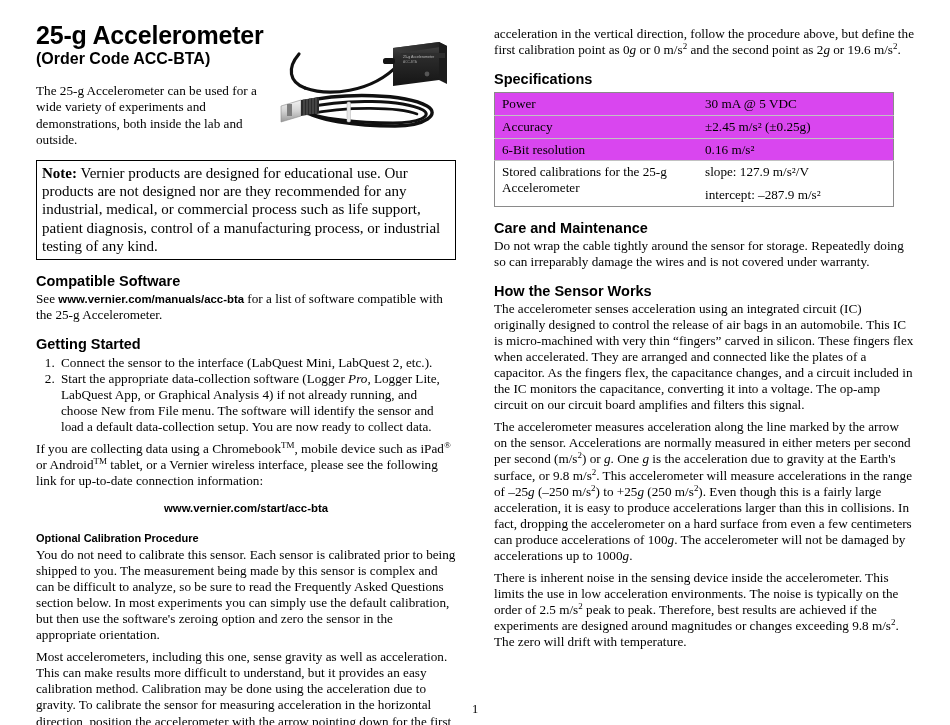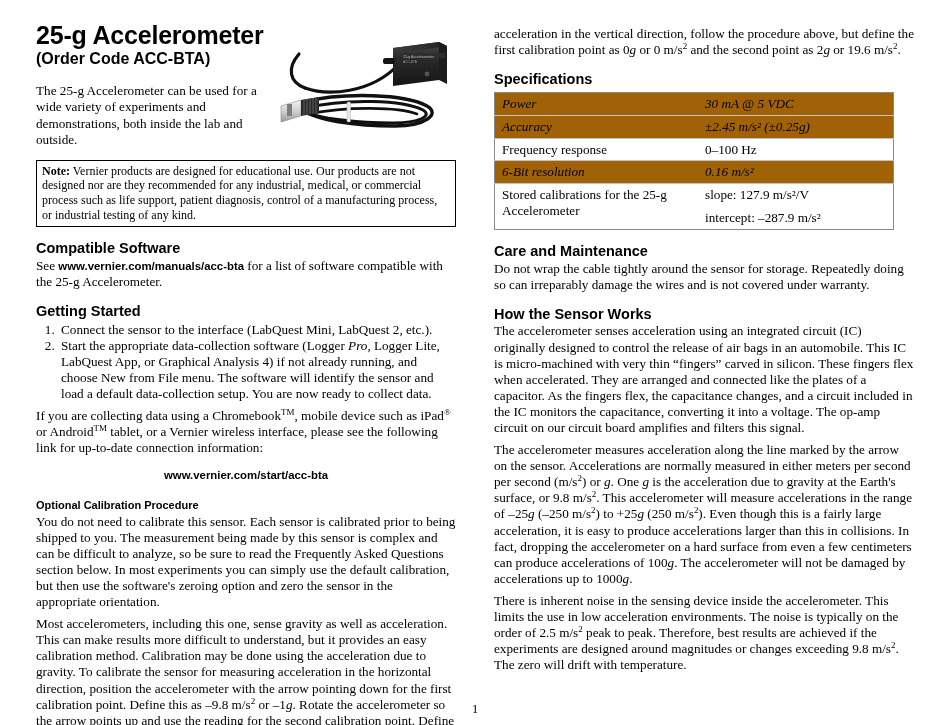--- a/index.html
+++ b/index.html
@@ -94,21 +94,21 @@
     font-size: 0.68em;
     vertical-align: super;
     line-height: 0;
   }
 
   
   .note-box {
     border: 1px solid #000000;
     padding: 3px 5px 4px 5px;
     margin-top: 11px;
-    font-size: 12px;
+    font-size: 15px;
     line-height: 1.22;
   }
   .note-box b { font-weight: bold; }
 
   
   ol.steps {
     margin: 2px 0 0 0;
     padding-left: 22px;
     font-size: 13.2px;
     line-height: 1.22;
@@ -140,22 +140,21 @@
   }
   table.specs td {
     padding: 3px 6px 3px 7px;
     vertical-align: top;
     line-height: 1.2;
   }
   table.specs td.val {
     width: 182px;
   }
   table.specs tr.shaded {
-    background: #a16207;
-    font-style: italic;
+    background: #d946ef;
   }
   table.specs tr.row-line td {
     border-bottom: 1px solid #c2c2c2;
   }
   .spec-sub { display: block; }
 
   .page-number {
     position: absolute;
     bottom: 8px;
     left: 0;
@@ -268,24 +267,20 @@
       <table class="specs">
         <tbody>
           <tr class="shaded row-line">
             <td>Power</td>
             <td class="val">30 mA @ 5 VDC</td>
           </tr>
           <tr class="shaded row-line">
             <td>Accuracy</td>
             <td class="val">±2.45 m/s² (±0.25g)</td>
           </tr>
-          <tr class="row-line">
-            <td>Frequency response</td>
-            <td class="val">0–100 Hz</td>
-          </tr>
           <tr class="shaded row-line">
             <td>6-Bit resolution</td>
             <td class="val">0.16 m/s²</td>
           </tr>
           <tr>
             <td>Stored calibrations for the 25-g Accelerometer</td>
             <td class="val">
               <span class="spec-sub">slope: 127.9 m/s²/V</span>
               <span class="spec-sub" style="margin-top:7px;">intercept: –287.9 m/s²</span>
             </td>

